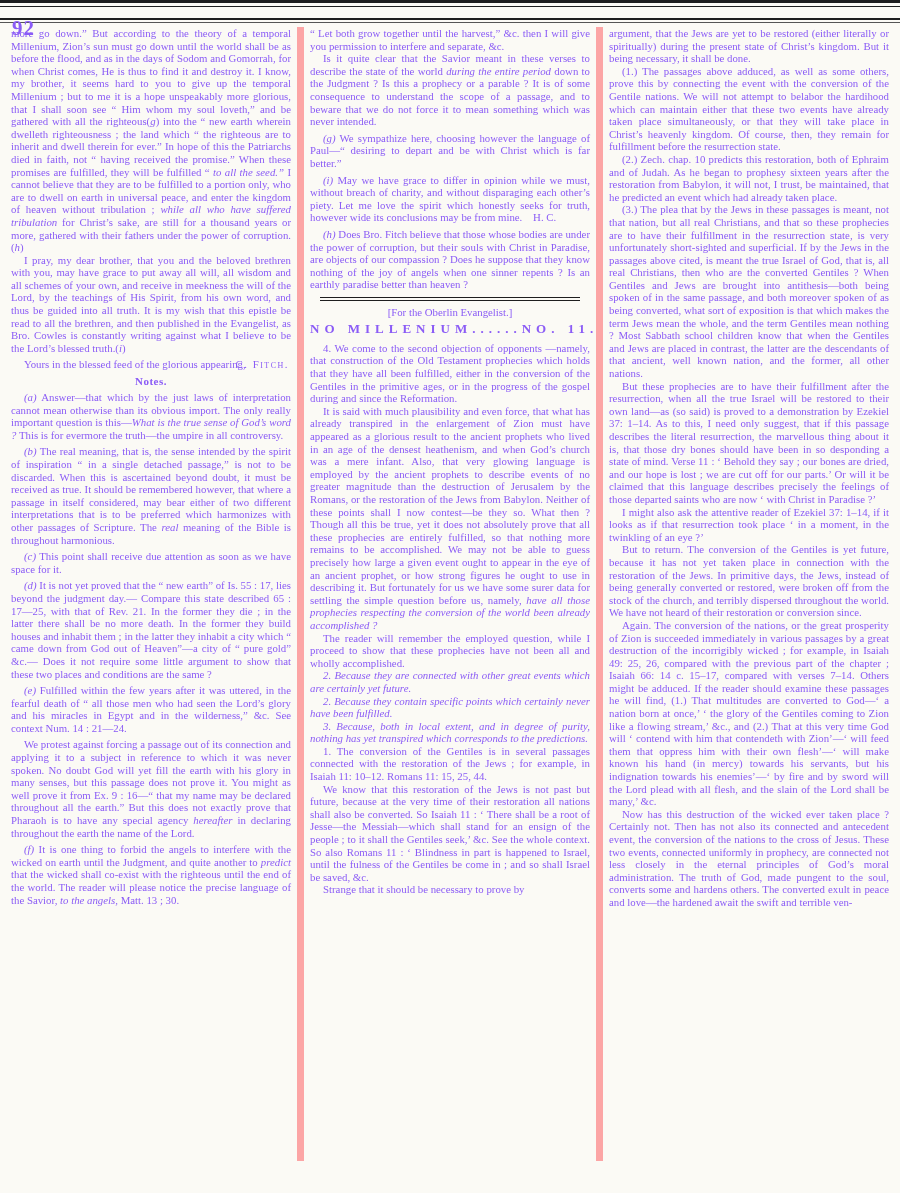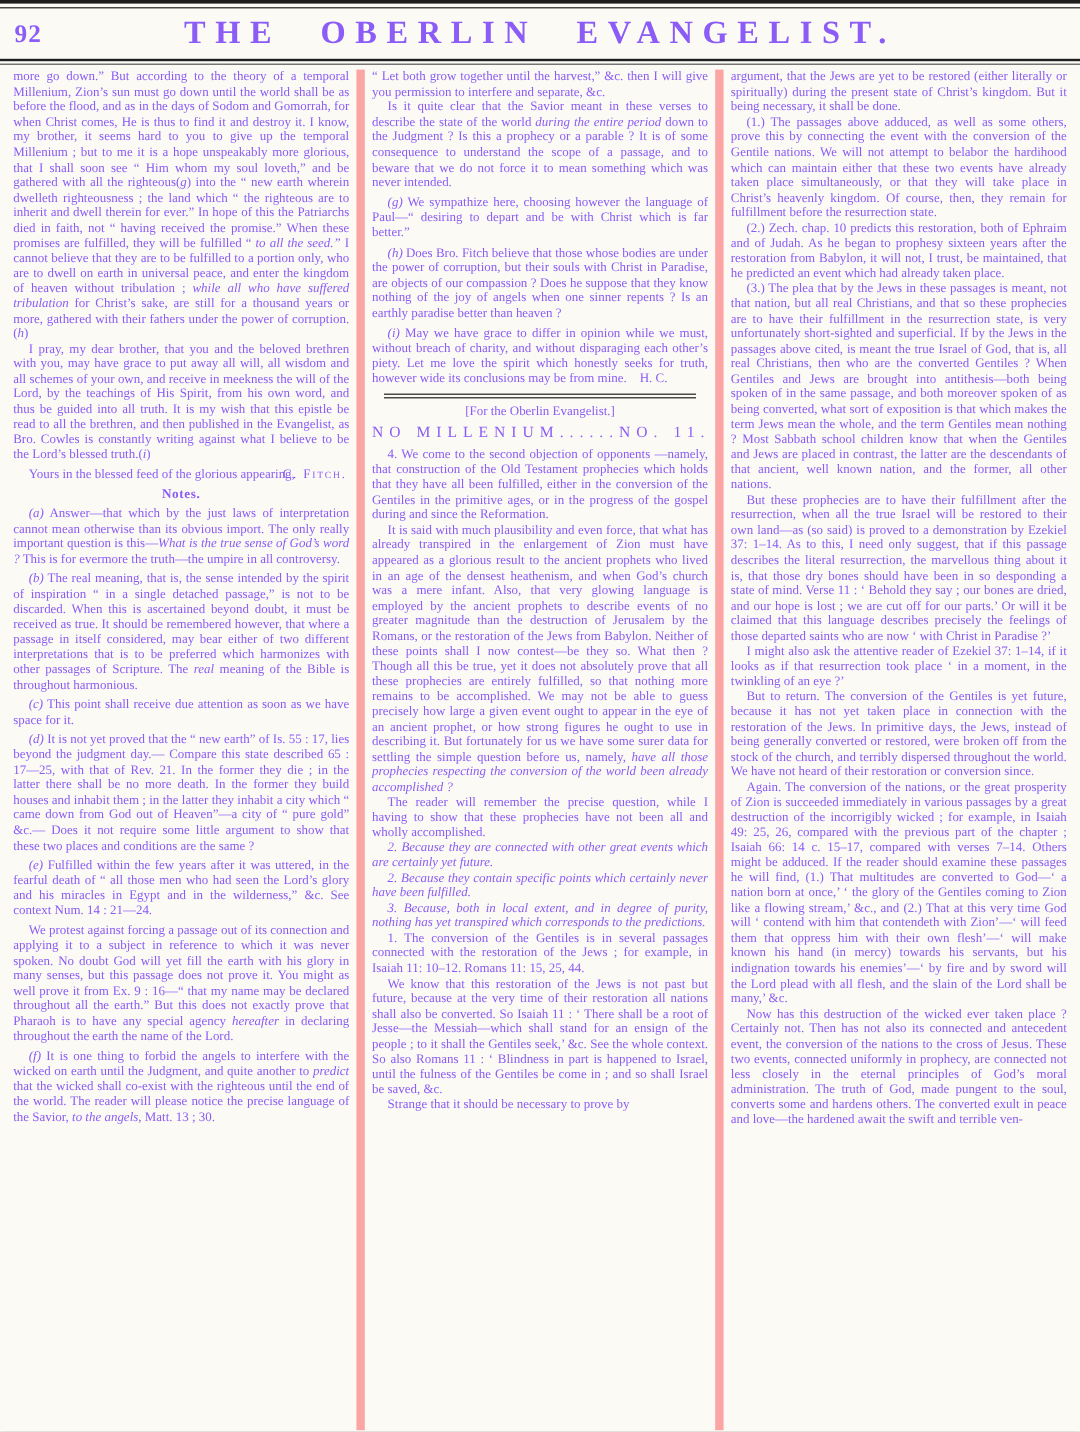--- a/index.html
+++ b/index.html
@@ -18,58 +18,57 @@
   p{margin:0;text-align:justify;text-indent:13px;font-size:10.8px;line-height:12.6px;
     position:relative;hyphens:none;}
   p.noindent{text-indent:0;}
   p.sp{margin-top:4px;}
   .s-i{font-style:italic;}
   .s-sc{font-variant:small-caps;letter-spacing:1.5px;}
   .s-sigr{position:absolute;right:2px;bottom:0;font-style:normal;}
   .notes-head{text-align:center;font-weight:bold;font-size:11px;margin:4px 0 2px;letter-spacing:.5px;}
   .dbl-rule{height:2px;border-top:1px solid #1e1e1e;border-bottom:1px solid #1e1e1e;margin:6px 10px 5px;}
   .attribution{text-align:center;font-size:10.8px;margin:2px 0 1px;}
-  .article-title{text-align:center;font-weight:normal;font-size:13px;letter-spacing:5px;margin:3px 0 5px;white-space:nowrap;}
+  .article-title{text-align:center;font-weight:bold;font-size:13px;letter-spacing:5px;margin:3px 0 5px;white-space:nowrap;}
 </style>
 </head>
 <body>
 
 <div class="page">
   <div class="top-rules"></div>
   <header>
     <div class="page-num">92</div>
-    <h1 class="masthead">THE OBERLIN EVANGELIST.</h1>
   </header>
   <div class="header-rule"></div>
   <main class="columns">
     <section class="col">
         <p class="noindent"><span>more go down.” But according to the theory of a temporal Millenium, Zion’s sun must go down until the world shall be as before the flood, and as in the days of Sodom and Gomorrah, for when Christ comes, He is thus to find it and destroy it. I know, my brother, it seems hard to you to give up the temporal Millenium ; but to me it is a hope unspeakably more glorious, that I shall soon see “ Him whom my soul loveth,” and be gathered with all the righteous(</span><span class="s-i">g</span><span>) into the “ new earth wherein dwelleth righteousness ; the land which “ the righteous are to inherit and dwell therein for ever.” In hope of this the Patriarchs died in faith, not “ having received the promise.” When these promises are fulfilled, they will be fulfilled “ </span><span class="s-i">to all the seed.”</span><span> I cannot believe that they are to be fulfilled to a portion only, who are to dwell on earth in universal peace, and enter the kingdom of heaven without tribulation ; </span><span class="s-i">while all who have suffered tribulation</span><span> for Christ’s sake, are still for a thousand years or more, gathered with their fathers under the power of corruption.(</span><span class="s-i">h</span><span>)</span></p>
         <p><span>I pray, my dear brother, that you and the beloved brethren with you, may have grace to put away all will, all wisdom and all schemes of your own, and receive in meekness the will of the Lord, by the teachings of His Spirit, from his own word, and thus be guided into all truth. It is my wish that this epistle be read to all the brethren, and then published in the Evangelist, as Bro. Cowles is constantly writing against what I believe to be the Lord’s blessed truth.(</span><span class="s-i">i</span><span>)</span></p>
         <p class="sp"><span>Yours in the blessed feed of the glorious appearing,</span><span class="s-sc s-sigr">C. Fitch.</span></p>
         <div class="notes-head">Notes.</div>
         <p class="sp"><span class="s-i">(a)</span><span> Answer—that which by the just laws of interpretation cannot mean otherwise than its obvious import. The only really important question is this—</span><span class="s-i">What is the true sense of God’s word ?</span><span> This is for evermore the truth—the umpire in all controversy.</span></p>
         <p class="sp"><span class="s-i">(b)</span><span> The real meaning, that is, the sense intended by the spirit of inspiration “ in a single detached passage,” is not to be discarded. When this is ascertained beyond doubt, it must be received as true. It should be remembered however, that where a passage in itself considered, may bear either of two different interpretations that is to be preferred which harmonizes with other passages of Scripture. The </span><span class="s-i">real</span><span> meaning of the Bible is throughout harmonious.</span></p>
         <p class="sp"><span class="s-i">(c)</span><span> This point shall receive due attention as soon as we have space for it.</span></p>
         <p class="sp"><span class="s-i">(d)</span><span> It is not yet proved that the “ new earth” of Is. 55 : 17, lies beyond the judgment day.— Compare this state described 65 : 17—25, with that of Rev. 21. In the former they die ; in the latter there shall be no more death. In the former they build houses and inhabit them ; in the latter they inhabit a city which “ came down from God out of Heaven”—a city of “ pure gold” &amp;c.— Does it not require some little argument to show that these two places and conditions are the same ?</span></p>
         <p class="sp"><span class="s-i">(e)</span><span> Fulfilled within the few years after it was uttered, in the fearful death of “ all those men who had seen the Lord’s glory and his miracles in Egypt and in the wilderness,” &amp;c. See context Num. 14 : 21—24.</span></p>
         <p class="sp"><span>We protest against forcing a passage out of its connection and applying it to a subject in reference to which it was never spoken. No doubt God will yet fill the earth with his glory in many senses, but this passage does not prove it. You might as well prove it from Ex. 9 : 16—“ that my name may be declared throughout all the earth.” But this does not exactly prove that Pharaoh is to have any special agency </span><span class="s-i">hereafter</span><span> in declaring throughout the earth the name of the Lord.</span></p>
         <p class="sp"><span class="s-i">(f)</span><span> It is one thing to forbid the angels to interfere with the wicked on earth until the Judgment, and quite another to </span><span class="s-i">predict</span><span> that the wicked shall co-exist with the righteous until the end of the world. The reader will please notice the precise language of the Savior, </span><span class="s-i">to the angels</span><span>, Matt. 13 ; 30.</span></p>
       </section>
     <section class="col">
         <p class="noindent"><span>“ Let both grow together until the harvest,” &amp;c. then I will give you permission to interfere and separate, &amp;c.</span></p>
         <p><span>Is it quite clear that the Savior meant in these verses to describe the state of the world </span><span class="s-i">during the entire period</span><span> down to the Judgment ?  Is this a prophecy or a parable ?  It is of some consequence to understand the scope of a passage, and to beware that we do not force it to mean something which was never intended.</span></p>
         <p class="sp"><span class="s-i">(g)</span><span> We sympathize here, choosing however the language of Paul—“ desiring to depart and be with Christ which is far better.”</span></p>
+        <p class="sp"><span class="s-i">(i)</span><span> May we have grace to differ in opinion while we must, without breach of charity, and without disparaging each other’s piety. Let me love the spirit which honestly seeks for truth, however wide its conclusions may be from mine. H. C.</span></p>
         <p class="sp"><span class="s-i">(h)</span><span> Does Bro. Fitch believe that those whose bodies are under the power of corruption, but their souls with Christ in Paradise, are objects of our compassion ?  Does he suppose that they know nothing of the joy of angels when one sinner repents ?  Is an earthly paradise better than heaven ?</span></p>
-        <p class="sp"><span class="s-i">(i)</span><span> May we have grace to differ in opinion while we must, without breach of charity, and without disparaging each other’s piety. Let me love the spirit which honestly seeks for truth, however wide its conclusions may be from mine. H. C.</span></p>
         <div class="dbl-rule"></div>
         <div class="attribution">[For the Oberlin Evangelist.]</div>
         <div class="article-title">NO MILLENIUM......NO. 11.</div>
         <p><span>4. We come to the second objection of opponents —namely, that construction of the Old Testament prophecies which holds that they have all been fulfilled, either in the conversion of the Gentiles in the primitive ages, or in the progress of the gospel during and since the Reformation.</span></p>
         <p><span>It is said with much plausibility and even force, that what has already transpired in the enlargement of Zion must have appeared as a glorious result to the ancient prophets who lived in an age of the densest heathenism, and when God’s church was a mere infant. Also, that very glowing language is employed by the ancient prophets to describe events of no greater magnitude than the destruction of Jerusalem by the Romans, or the restoration of the Jews from Babylon. Neither of these points shall I now contest—be they so. What then ?  Though all this be true, yet it does not absolutely prove that all these prophecies are entirely fulfilled, so that nothing more remains to be accomplished. We may not be able to guess precisely how large a given event ought to appear in the eye of an ancient prophet, or how strong figures he ought to use in describing it. But fortunately for us we have some surer data for settling the simple question before us, namely, </span><span class="s-i">have all those prophecies respecting the conversion of the world been already accomplished ?</span></p>
-        <p><span>The reader will remember the precise question, while I having to show that these prophecies have not been all and wholly accomplished.</span></p>
+        <p><span>The reader will remember the employed question, while I proceed to show that these prophecies have not been all and wholly accomplished.</span></p>
         <p><span class="s-i">2. Because they are connected with other great events which are certainly yet future.</span></p>
         <p><span class="s-i">2. Because they contain specific points which certainly never have been fulfilled.</span></p>
         <p><span class="s-i">3. Because, both in local extent, and in degree of purity, nothing has yet transpired which corresponds to the predictions.</span></p>
         <p><span>1. The conversion of the Gentiles is in several passages connected with the restoration of the Jews ; for example, in Isaiah 11: 10–12. Romans 11: 15, 25, 44.</span></p>
         <p><span>We know that this restoration of the Jews is not past but future, because at the very time of their restoration all nations shall also be converted. So Isaiah 11 : ‘ There shall be a root of Jesse—the Messiah—which shall stand for an ensign of the people ; to it shall the Gentiles seek,’ &amp;c. See the whole context. So also Romans 11 : ‘ Blindness in part is happened to Israel, until the fulness of the Gentiles be come in ; and so shall Israel be saved, &amp;c.</span></p>
         <p><span>Strange that it should be necessary to prove by</span></p>
       </section>
     <section class="col">
         <p class="noindent"><span>argument, that the Jews are yet to be restored (either literally or spiritually) during the present state of Christ’s kingdom. But it being necessary, it shall be done.</span></p>
         <p><span>(1.) The passages above adduced, as well as some others, prove this by connecting the event with the conversion of the Gentile nations. We will not attempt to belabor the hardihood which can maintain either that these two events have already taken place simultaneously, or that they will take place in Christ’s heavenly kingdom. Of course, then, they remain for fulfillment before the resurrection state.</span></p>

